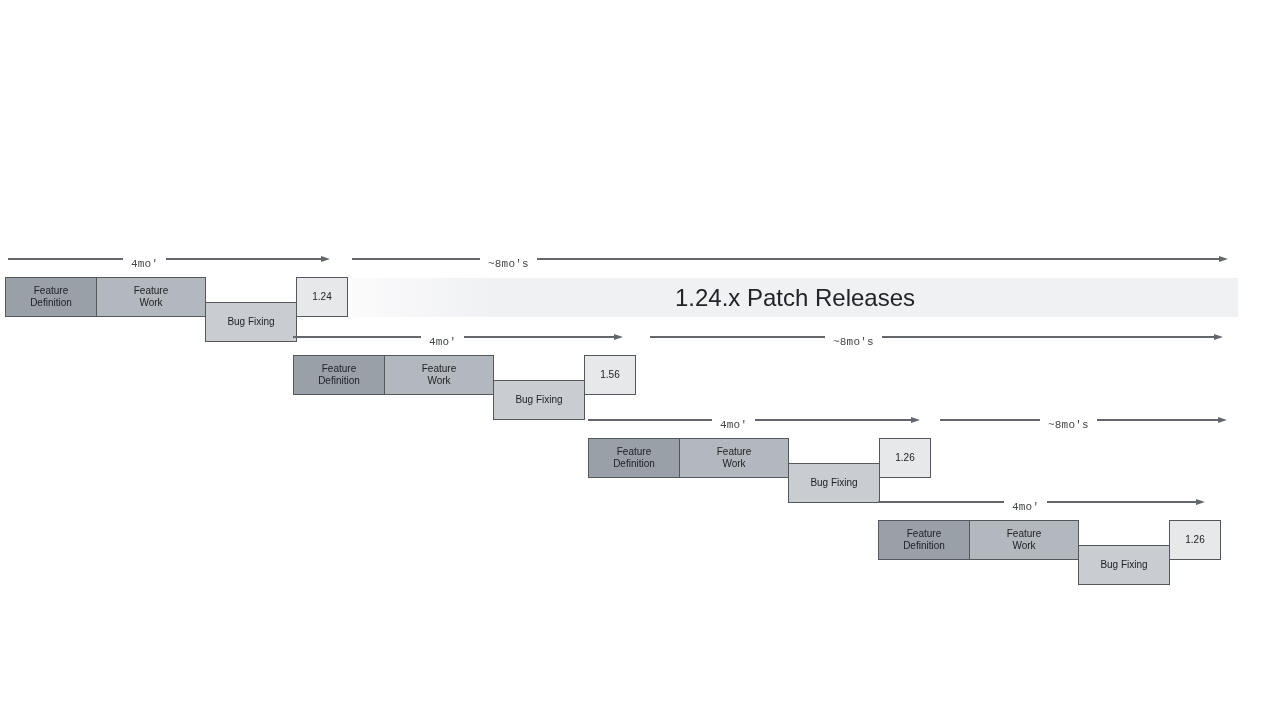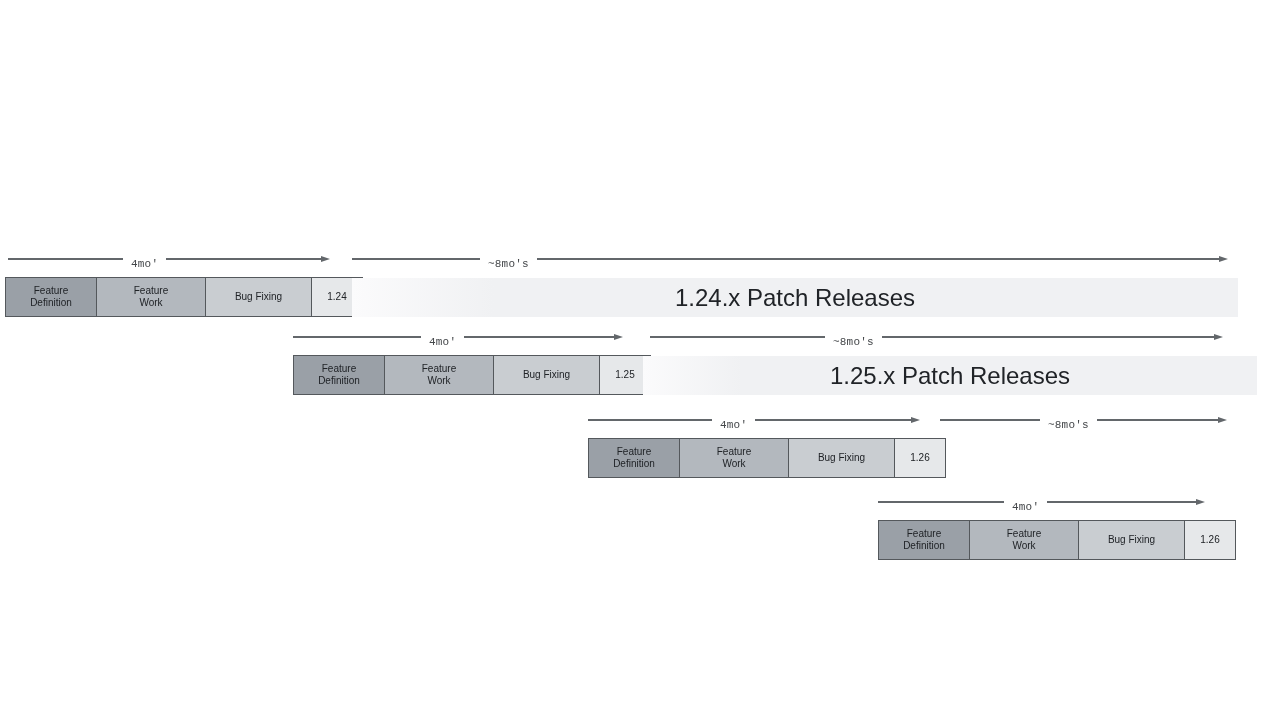--- a/index.html
+++ b/index.html
@@ -64,21 +64,21 @@
   .phase span {
     display: inline-block;
     max-width: 50px;
     font-size: 10px;
     line-height: 1.25;
     color: var(--box-text, #202327);
   }
   .phase.ver span { max-width: none; }
   .phase.fd  { width: 92px;  background: var(--feature-definition-fill, #9aa0a7); }
   .phase.fw  { width: 110px; background: var(--feature-work-fill, #b3b8be); }
-  .phase.bf  { width: 107px;  background: var(--bug-fixing-fill, #c9cdd1); }
+  .phase.bf  { width: 92px;  background: var(--bug-fixing-fill, #c9cdd1); margin-top: 25px; }
   .phase.ver { width: 52px;  background: var(--version-fill, #e6e8ea); }
 
   
   .patchbar {
     position: absolute;
     height: 39px;
     background: linear-gradient(90deg, #fbfbfc 0%, var(--patch-bar-fill, #f0f1f3) 16%);
     display: flex;
     align-items: center;
     justify-content: center;
@@ -141,25 +141,22 @@
     <div class="phase fd">
       <span>Feature Definition</span>
     </div>
     <div class="phase fw">
       <span>Feature Work</span>
     </div>
     <div class="phase bf">
       <span>Bug Fixing</span>
     </div>
     <div class="phase ver">
-      <span>1.25</span>
-    </div>
-  </div>
-  <div class="patchbar" style="left:643px; top:356px; width:614px;">
-    <span>1.25.x Patch Releases</span>
+      <span>1.56</span>
+    </div>
   </div>
 
   <div class="arrow" style="left:588px; top:414px; width:332px;">
     <i class="seg" style="width:124px"></i>
     <span class="alabel">4mo'</span>
     <i class="seg grow"></i>
     <i class="head"></i>
   </div>
   <div class="arrow" style="left:940px; top:414px; width:287px;">
     <i class="seg" style="width:100px"></i>

